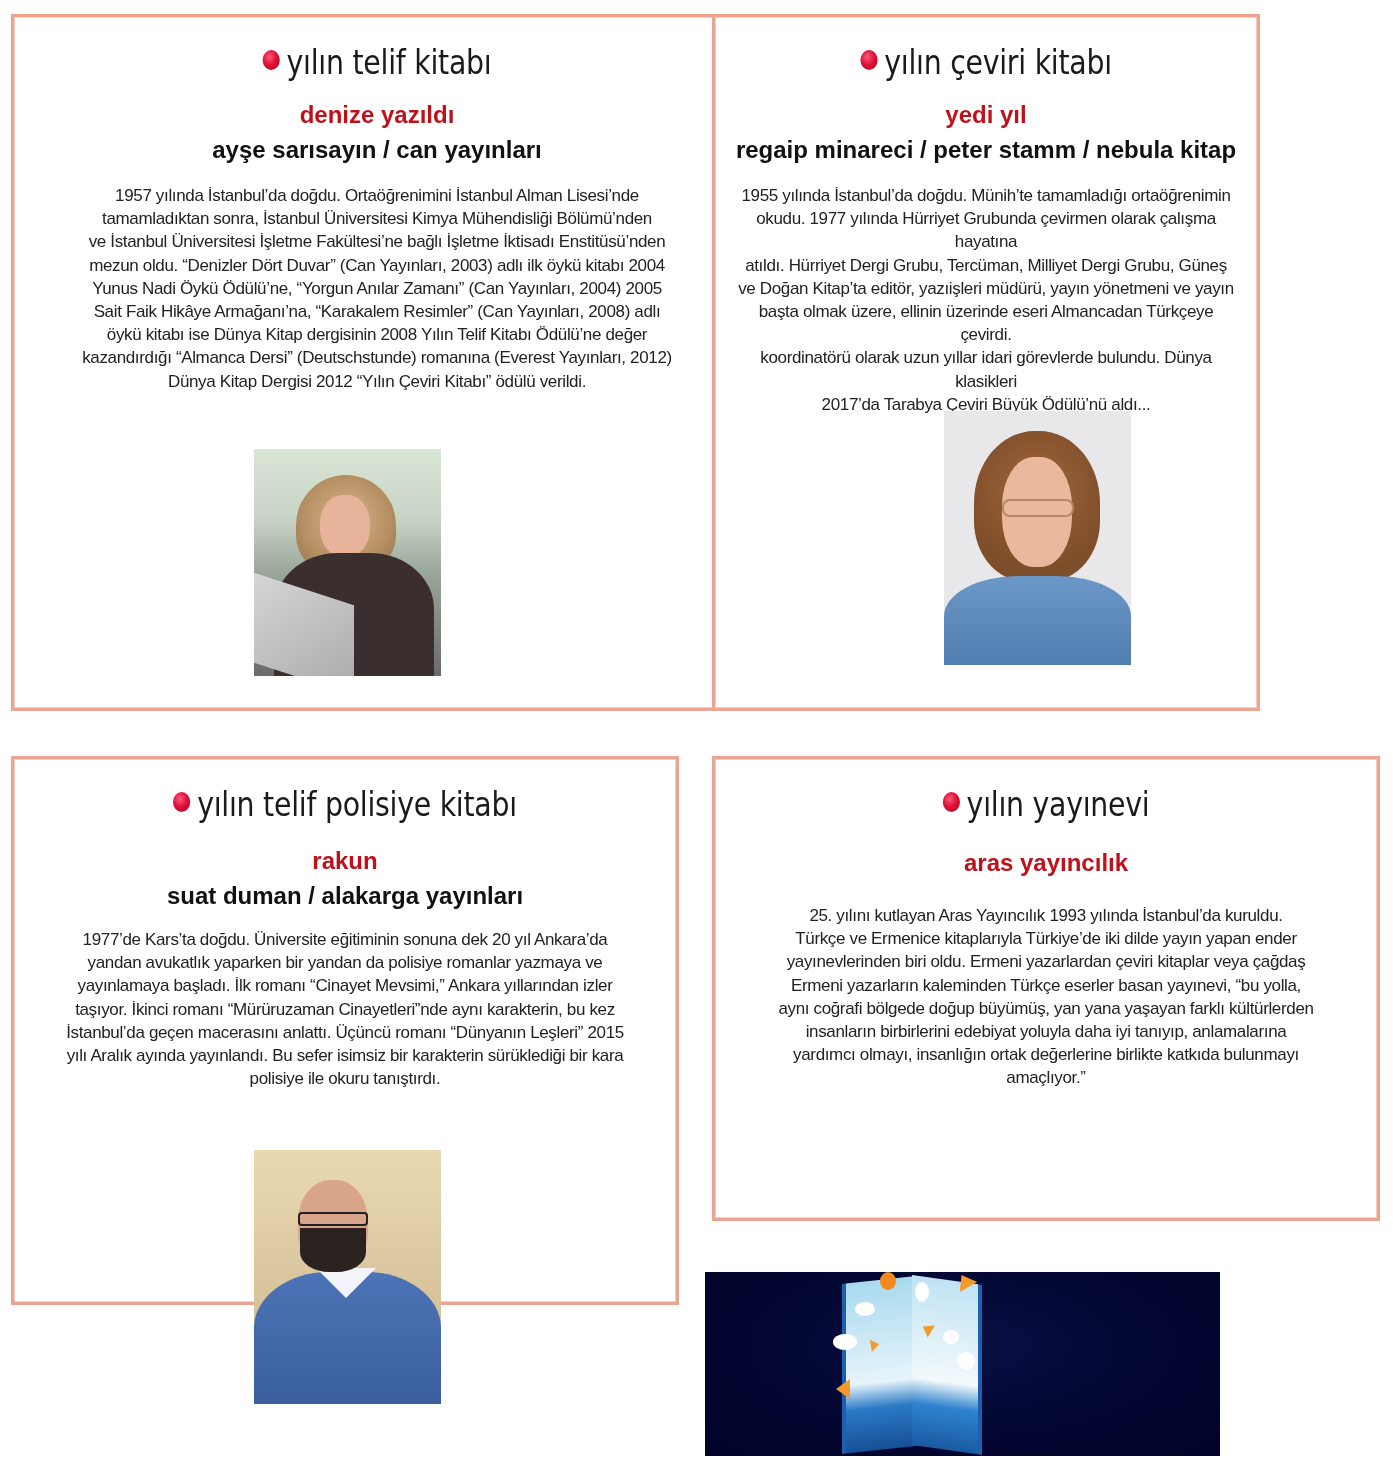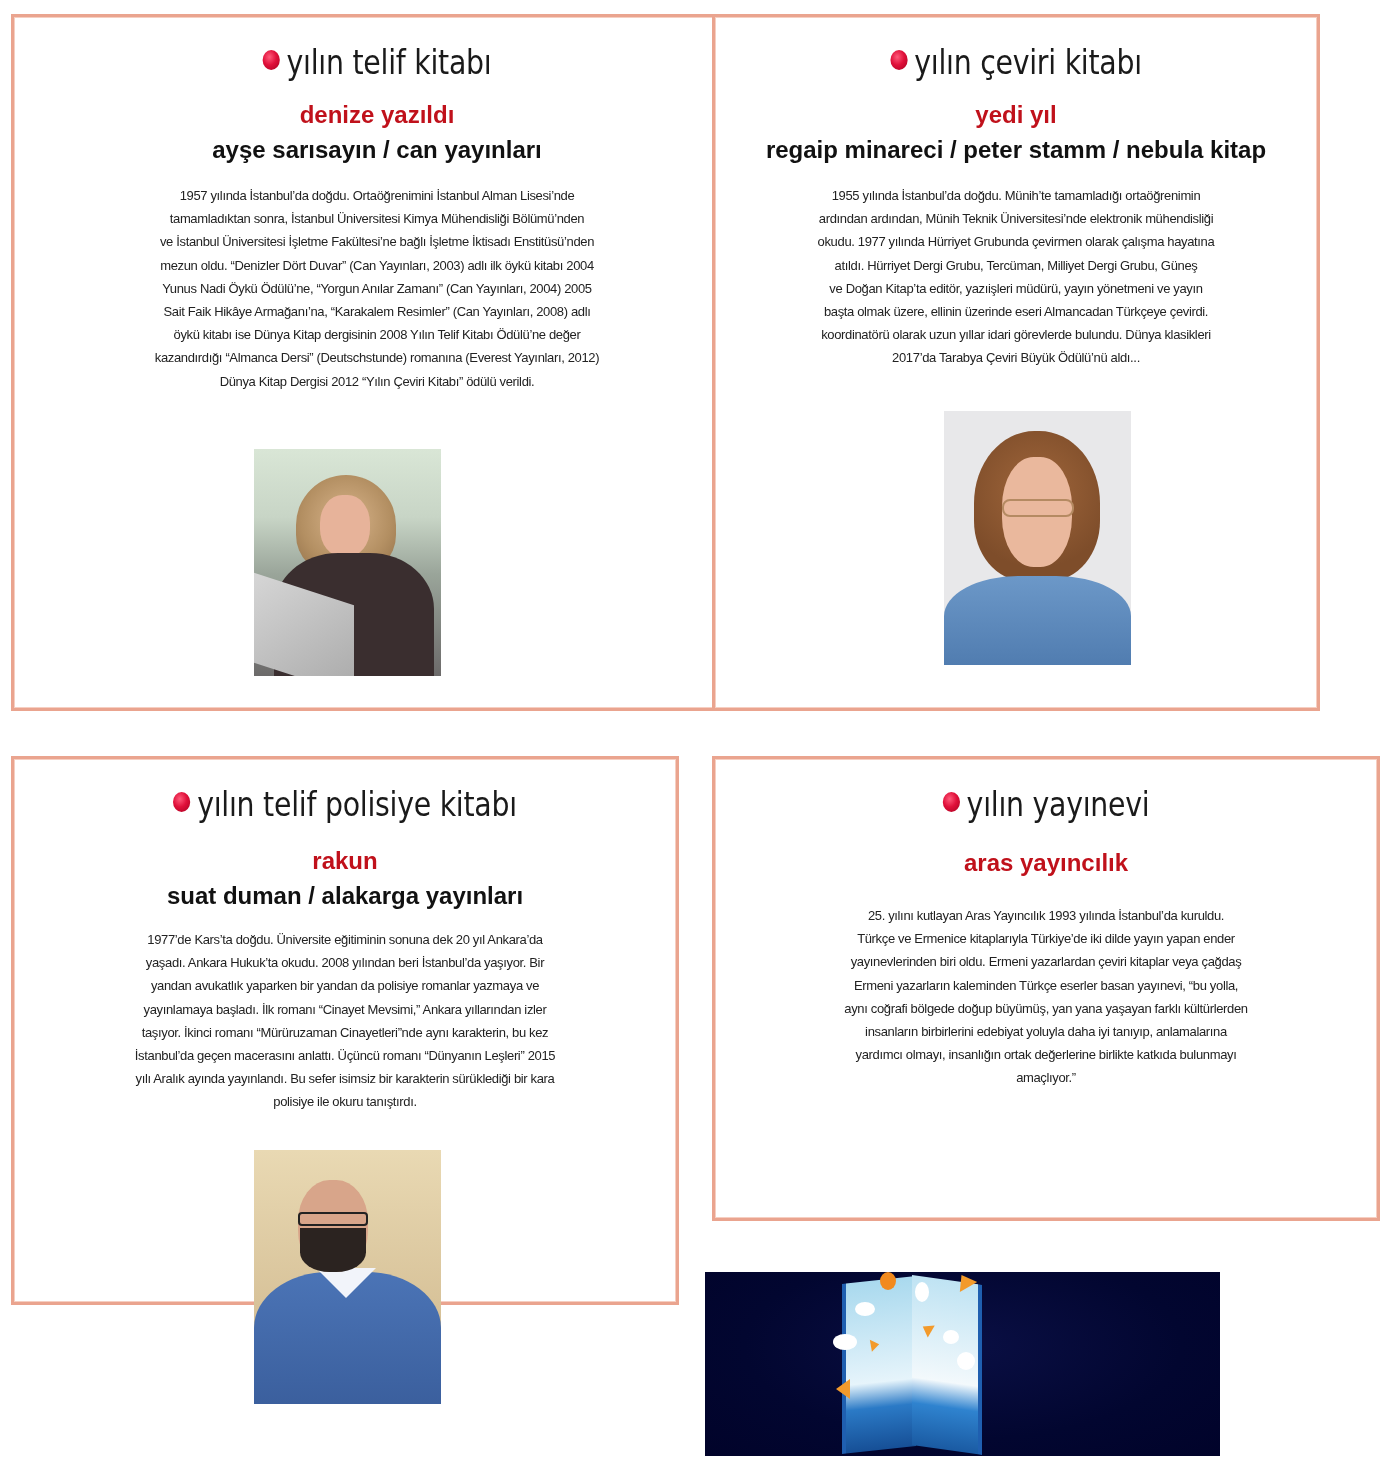--- a/index.html
+++ b/index.html
@@ -2,36 +2,36 @@
 <html><head>
 <meta charset="utf-8">
 <style>
   html, body { margin: 0; padding: 0; background: #ffffff; }
   body { width: 1393px; height: 1473px; position: relative; overflow: hidden;
          font-family: "Liberation Sans", sans-serif; color: #1a1a1a; }
 
   .card { position: absolute; box-sizing: border-box; background: #fff;
           border: 3px solid #eaa48f; box-shadow: inset 0 0 0 1px #f6cfc2; }
   .card-tl { left: 11px;  top: 14px;  width: 732px; height: 697px; }
-  .card-tr { left: 712px; top: 14px;  width: 608px; height: 697px; }
+  .card-tr { left: 712px; top: 14px;  width: 548px; height: 697px; }
   .card-bl { left: 11px;  top: 756px; width: 668px; height: 549px; }
   .card-br { left: 712px; top: 756px; width: 668px; height: 465px; }
 
   .cat { position: absolute; left: 0; right: 0; text-align: center;
          font-size: 33px; font-weight: 300; color: #1a1a1a; letter-spacing: -0.3px;
          font-family: "DejaVu Sans", sans-serif; font-weight: normal; transform: scaleX(0.86); }
   .cat .dot { display: inline-block; width: 20px; height: 20px; border-radius: 50%;
               background: radial-gradient(circle at 40% 35%, #ff5a7a 0%, #e0103a 45%, #a6001f 100%);
               vertical-align: 4px; margin-right: 8px; }
   .title-red { position: absolute; left: 0; right: 0; text-align: center;
                font-size: 24px; font-weight: bold; color: #c0111b; }
   .title-black { position: absolute; left: 0; right: 0; text-align: center;
                  font-size: 24px; font-weight: bold; color: #111; }
   .bio { position: absolute; left: 22px; right: 22px; text-align: center;
-         font-size: 13px; line-height: 23.2px; color: #222;
+         font-size: 17px; line-height: 23.2px; color: #222;
          font-family: "Liberation Sans", sans-serif; letter-spacing: -0.35px; }
 
   .photo { position: absolute; overflow: hidden; }
 
   
   .p1 { left: 240px; top: 432px; width: 187px; height: 227px;
         background: linear-gradient(180deg, #d9e6d6 0%, #c8d5c6 30%, #9aa59a 55%, #6c6a6a 100%); }
   .p1 .hair { position: absolute; left: 42px; top: 26px; width: 100px; height: 100px; border-radius: 50% 50% 40% 40%;
               background: radial-gradient(circle at 50% 45%, #d9b58c 0%, #b38f62 60%, #8e6d46 100%); }
   .p1 .face { position: absolute; left: 66px; top: 46px; width: 50px; height: 62px; border-radius: 45%;
@@ -109,21 +109,20 @@
 </div>
 
 <div class="card card-tr">
   <div class="cat" style="top:26px;">
     <span class="dot"></span><span>yılın çeviri kitabı</span>
   </div>
   <div class="title-red" style="top:84px;">yedi yıl</div>
   <div class="title-black" style="top:119px;">regaip minareci / peter stamm / nebula kitap</div>
   <div class="bio" style="top:167px;">
     <div>1955 yılında İstanbul’da doğdu. Münih’te tamamladığı ortaöğrenimin</div>
-    <div>ardından ardından, Münih Teknik Üniversitesi’nde elektronik mühendisliği</div>
     <div>okudu. 1977 yılında Hürriyet Grubunda çevirmen olarak çalışma hayatına</div>
     <div>atıldı. Hürriyet Dergi Grubu, Tercüman, Milliyet Dergi Grubu, Güneş</div>
     <div>ve Doğan Kitap’ta editör, yazıişleri müdürü, yayın yönetmeni ve yayın</div>
     <div>başta olmak üzere, ellinin üzerinde eseri Almancadan Türkçeye çevirdi.</div>
     <div>koordinatörü olarak uzun yıllar idari görevlerde bulundu. Dünya klasikleri</div>
     <div>2017’da Tarabya Çeviri Büyük Ödülü’nü aldı...</div>
   </div>
   <div class="photo p2" style="left:229px;">
     <div class="hair"></div>
       <div class="face"></div>
@@ -133,21 +132,20 @@
 </div>
 
 <div class="card card-bl">
   <div class="cat" style="top:26px;">
     <span class="dot"></span><span>yılın telif polisiye kitabı</span>
   </div>
   <div class="title-red" style="top:88px;">rakun</div>
   <div class="title-black" style="top:123px;">suat duman / alakarga yayınları</div>
   <div class="bio" style="top:169px;">
     <div>1977’de Kars’ta doğdu. Üniversite eğitiminin sonuna dek 20 yıl Ankara’da</div>
-    <div>yaşadı. Ankara Hukuk’ta okudu. 2008 yılından beri İstanbul’da yaşıyor. Bir</div>
     <div>yandan avukatlık yaparken bir yandan da polisiye romanlar yazmaya ve</div>
     <div>yayınlamaya başladı. İlk romanı “Cinayet Mevsimi,” Ankara yıllarından izler</div>
     <div>taşıyor. İkinci romanı “Mürüruzaman Cinayetleri”nde aynı karakterin, bu kez</div>
     <div>İstanbul’da geçen macerasını anlattı. Üçüncü romanı “Dünyanın Leşleri” 2015</div>
     <div>yılı Aralık ayında yayınlandı. Bu sefer isimsiz bir karakterin sürüklediği bir kara</div>
     <div>polisiye ile okuru tanıştırdı.</div>
   </div>
   <div class="photo p3" style="top:391px;">
     <div class="body"></div>
       <div class="collar"></div>

